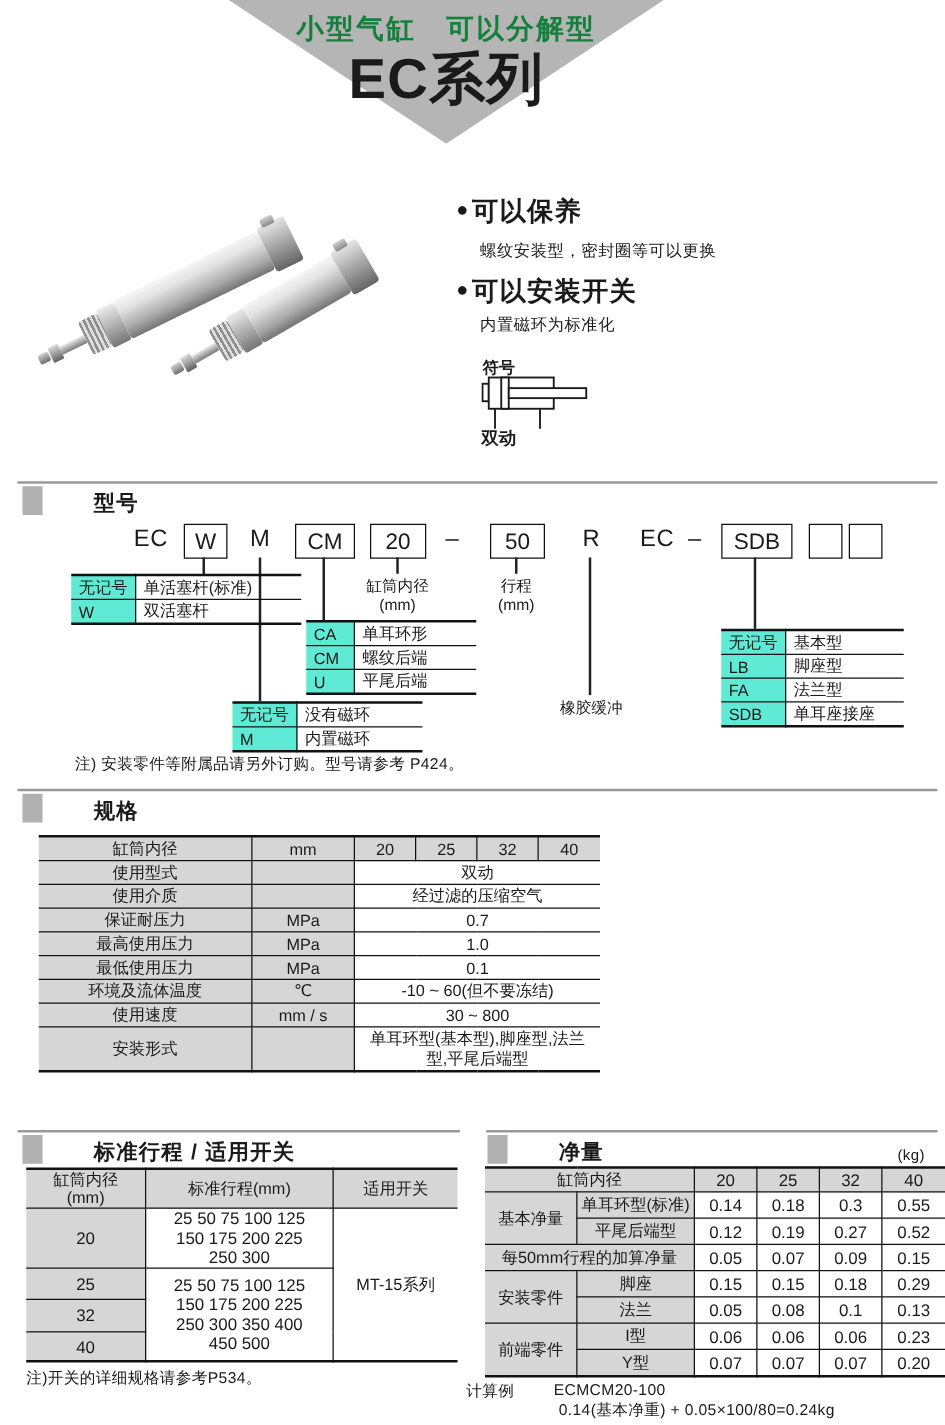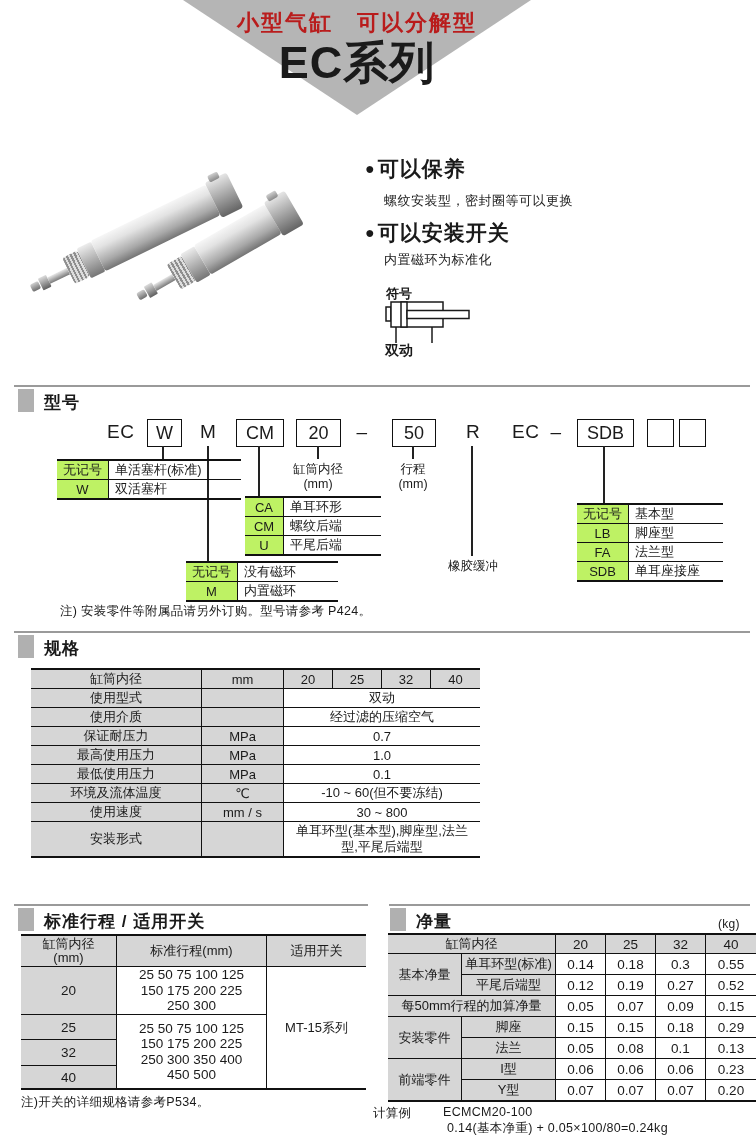--- a/index.html
+++ b/index.html
@@ -11,21 +11,21 @@
   .abs { position:absolute; }
 
   
   .banner-shape {
     position:absolute; left:0; top:0; width:756px; height:115px;
     background:#b5b5b5;
     clip-path:polygon(183px 0, 531px 0, 357px 115px);
   }
   .banner-subtitle {
     position:absolute; left:0; top:8px; width:714px; text-align:center;
-    font-size:22px; font-weight:bold; letter-spacing:2px; color:#b91c1c;
+    font-size:22px; font-weight:bold; letter-spacing:2px; color:#15803d;
   }
   .banner-title {
     position:absolute; left:0; top:33px; width:714px; text-align:center;
     font-size:45px; font-weight:bold; letter-spacing:1px; color:#1a1a1a;
   }
 
   
   .cylinder { position:absolute; display:flex; align-items:center; }
   .cyl-rodtip { width:9px; height:8px; background:linear-gradient(#cfcfcf,#6e6e6e); border-radius:2px; }
   .cyl-rodnut { width:9px; height:13px; background:linear-gradient(#dcdcdc,#5f5f5f); border-radius:1px; margin-left:1px; }
@@ -44,35 +44,35 @@
   .feature-title { position:absolute; display:flex; align-items:center; gap:3px; }
   .feature-title .dot { font-size:16px; line-height:16px; }
   .feature-title .txt { font-size:21px; font-weight:bold; letter-spacing:1px; }
   .feature-desc { position:absolute; font-size:13px; letter-spacing:0.5px; }
   .symbol-label { position:absolute; font-size:13px; font-weight:bold; }
   .symbol-caption { position:absolute; font-size:14px; font-weight:bold; }
 
   
   .divider { position:absolute; height:1.5px; background:#9a9a9a; }
   .sec-bullet { position:absolute; width:16px; height:23px; background:#b0b0b0; }
-  .sec-title { position:absolute; font-size:17px; font-weight:bold; letter-spacing:1px; }
+  .sec-title { position:absolute; font-size:17px; font-weight:bold; letter-spacing:1px;margin-left:31px; }
 
   
   .code-text { position:absolute; top:421px; font-size:19px; letter-spacing:0.5px; }
   .code-box  { position:absolute; top:419px; height:26px; border:1.5px solid #111; background:#fff;
                display:flex; align-items:center; justify-content:center; font-size:18px; }
   .vline { position:absolute; width:1.5px; background:#222; }
   .under-label { position:absolute; font-size:12.5px; line-height:15px; text-align:center; }
 
   
   .mini-table { position:absolute; border-collapse:collapse; font-size:13px;
                 border-top:2px solid #111; border-bottom:2px solid #111; }
   .mini-table td { border-bottom:1px solid #111; height:18px; padding:0 6px; white-space:nowrap; }
   .mini-table tr:last-child td { border-bottom:none; }
-  .mini-table td.code { background:#bef264; border-right:1.5px solid #111; text-align:center; }
+  .mini-table td.code { background:#5eead4; border-right:1.5px solid #111; text-align:left; }
 
   .note-text { position:absolute; font-size:12.5px; letter-spacing:0.3px; }
 
   
   .data-table { position:absolute; border-collapse:collapse; font-size:13px;
                 border-top:2.5px solid #111; border-bottom:2.5px solid #111; }
   .data-table td { border:1px solid #111; text-align:center; padding:0 3px; height:18px; }
   .data-table td.hd { background:#d6d6d6; }
   .data-table td:first-child { border-left:none; }
   .data-table td:last-child { border-right:none; }

